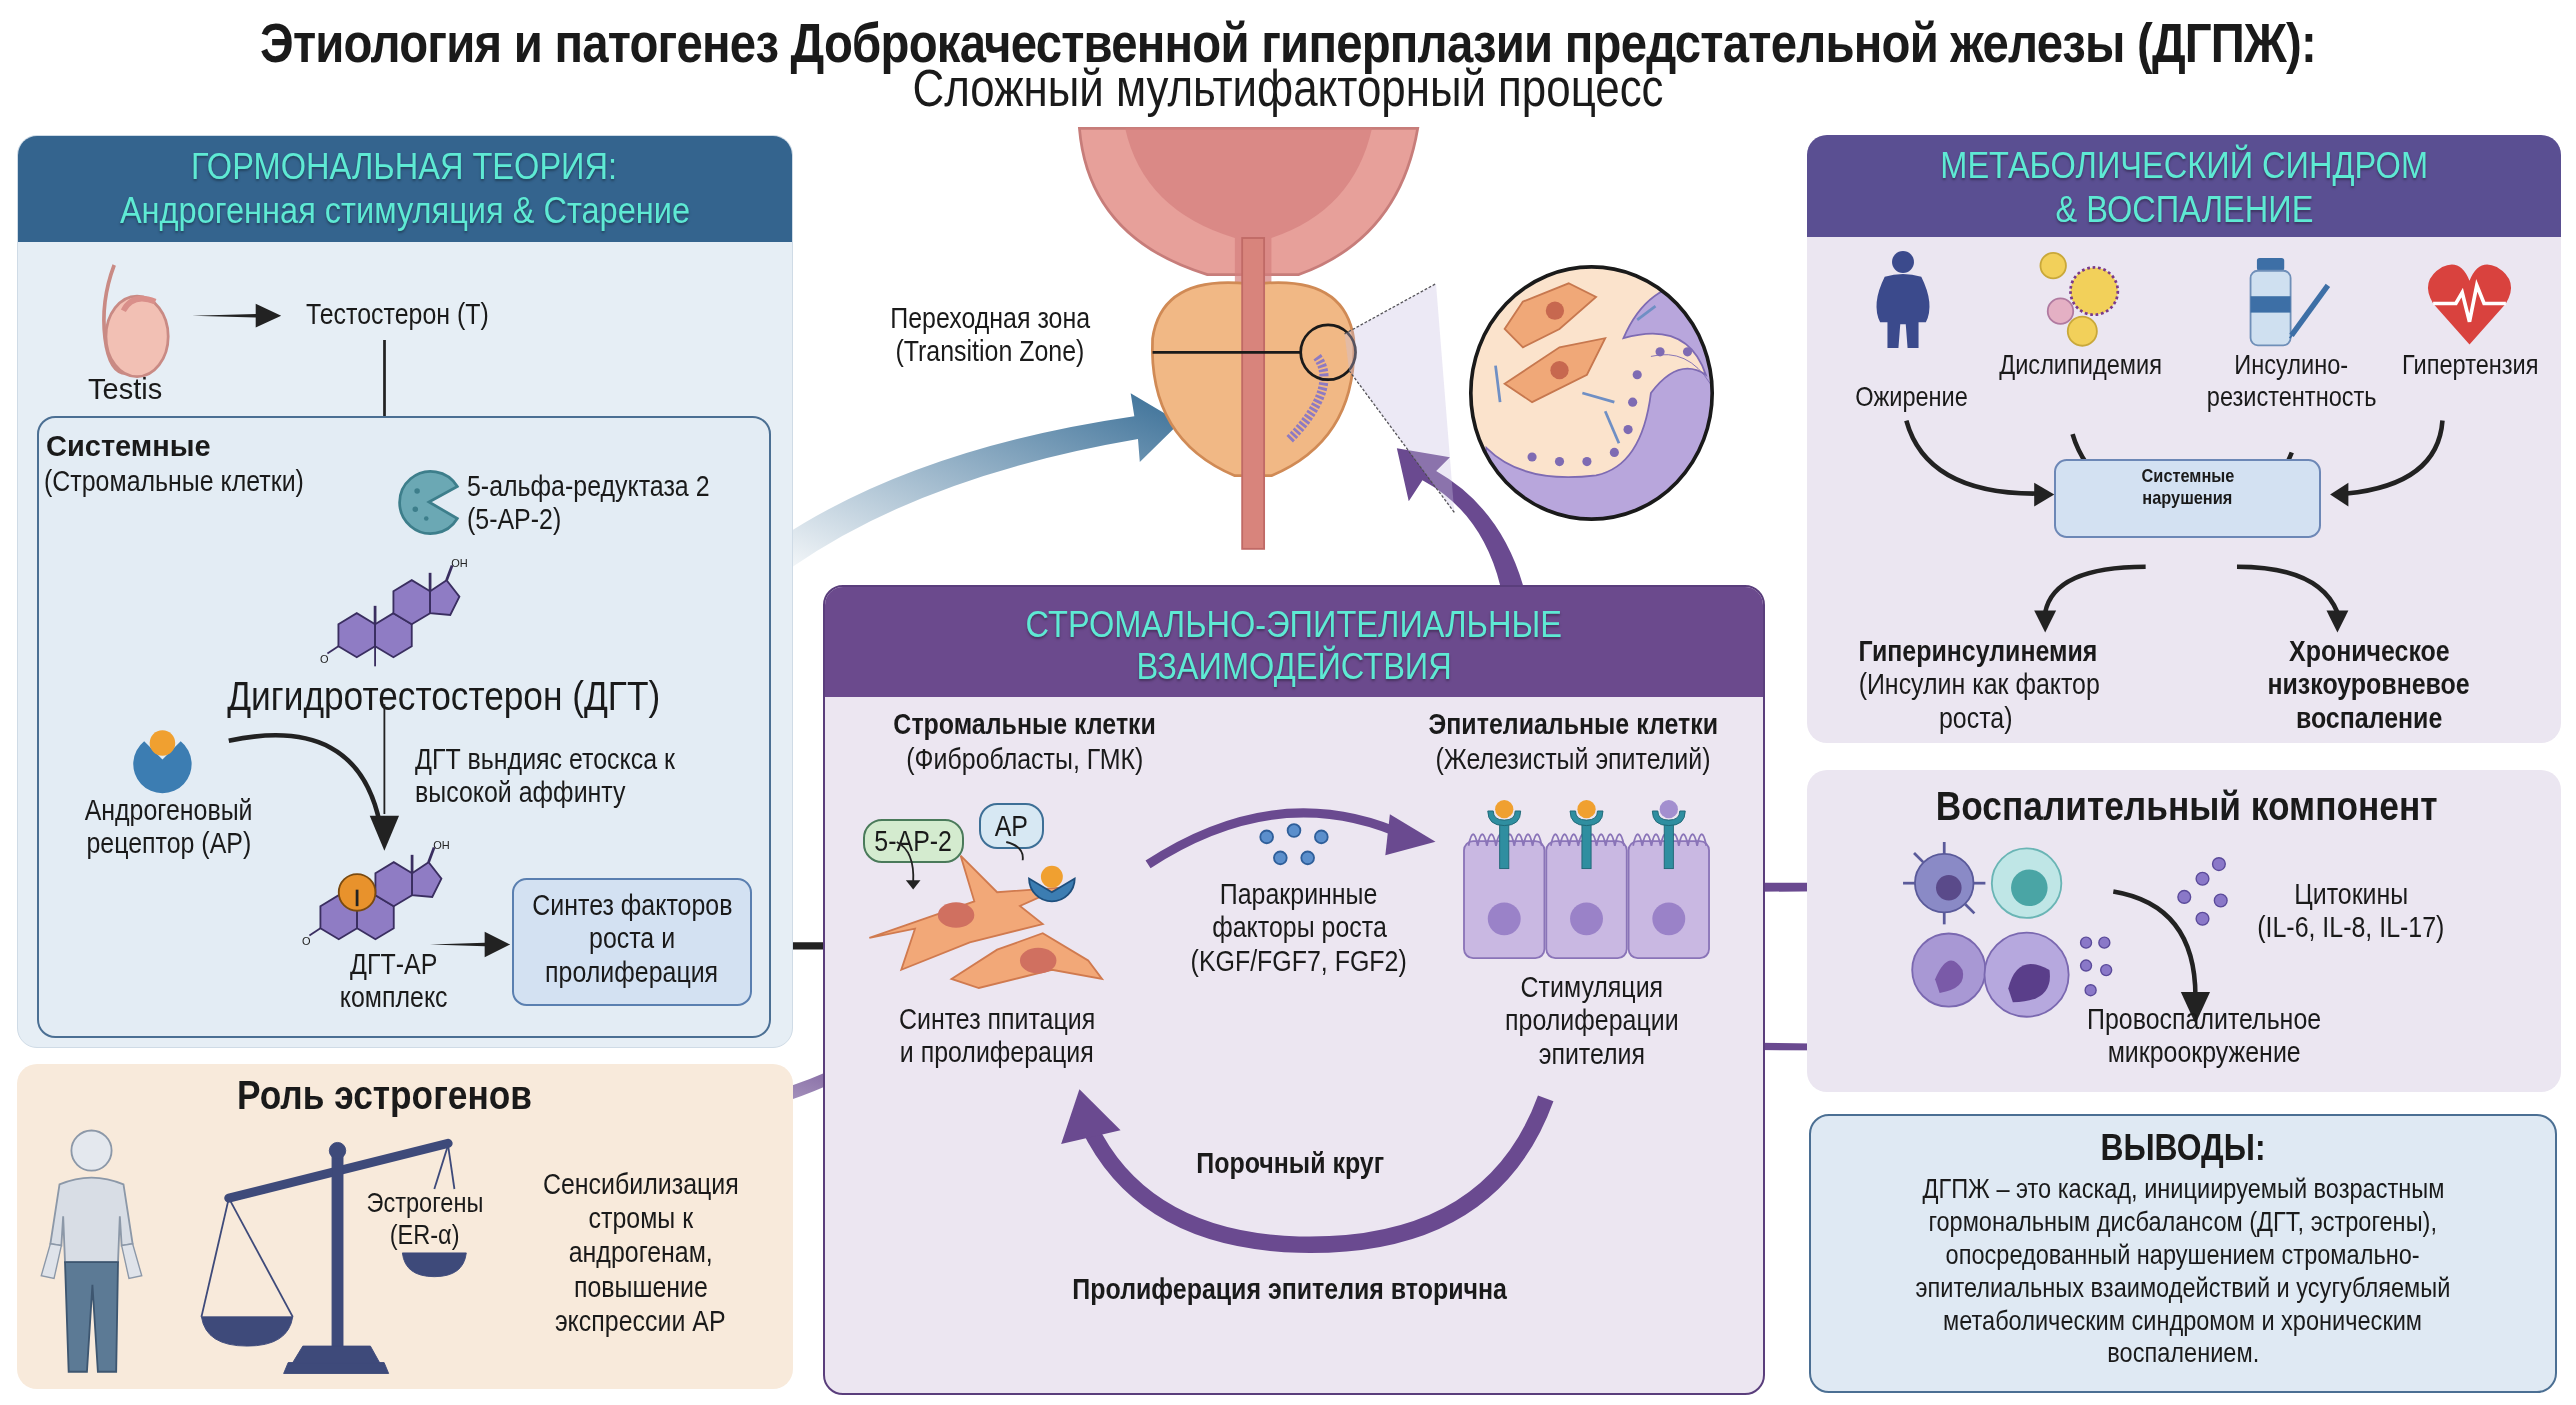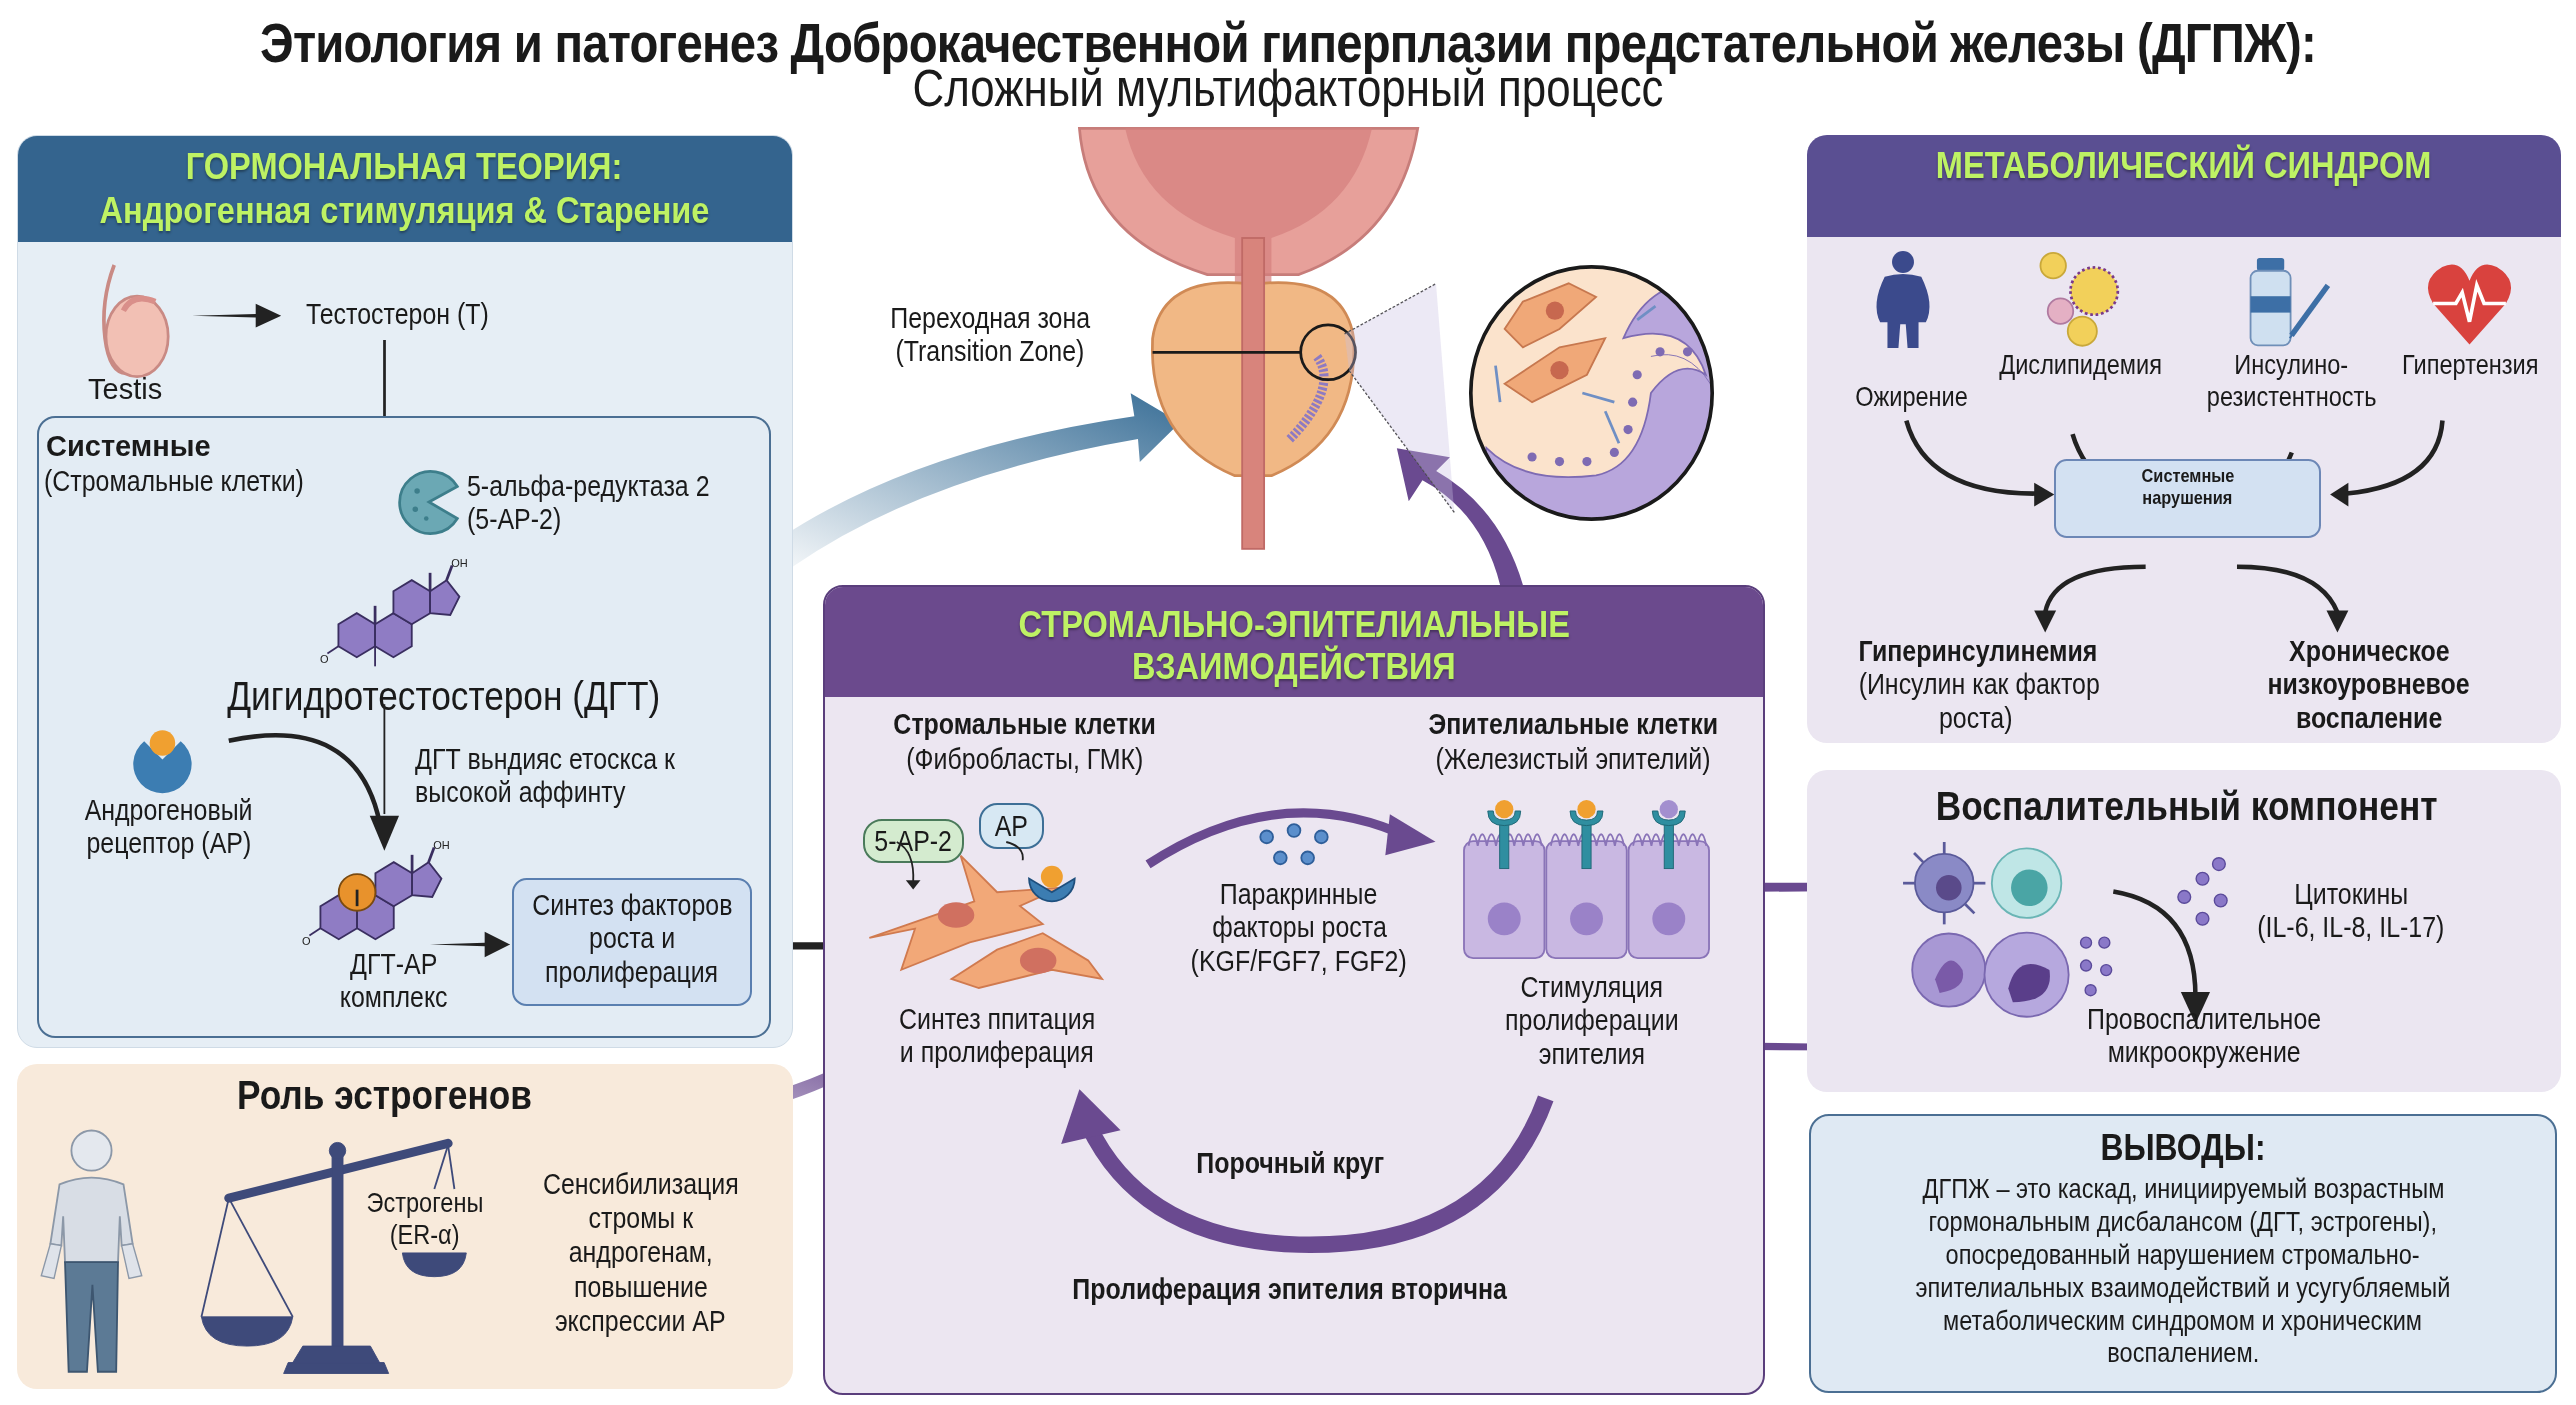--- a/index.html
+++ b/index.html
@@ -3,21 +3,21 @@
 <meta charset="utf-8">
 <style>
   * { box-sizing: border-box; margin: 0; padding: 0; }
   html, body { width: 2576px; height: 1405px; background: #ffffff; overflow: hidden; }
   body { font-family: "Liberation Sans", "DejaVu Sans", sans-serif; color: #1a1a1a; position: relative; }
   .abs { position: absolute; }
   .title-main { left: 0; top: 11px; width: 2576px; text-align: center; font-size: 55px; font-weight: bold; letter-spacing: -0.9px; transform: scaleX(0.86); transform-origin: center; white-space: nowrap; }
   .title-sub { left: 0; top: 59px; width: 2576px; text-align: center; font-size: 51px; transform: scaleX(0.86); transform-origin: center; white-space: nowrap; }
 
   .panel { position: absolute; border-radius: 20px; overflow: hidden; }
-  .panel-header { color: #bef264; text-align: center; font-weight: bold; text-shadow: 0 1.8px 2.7px rgba(0,0,0,0.35); }
+  .panel-header { color: #5eead4; text-align: center; font-weight: normal; text-shadow: 0 1.8px 2.7px rgba(0,0,0,0.35); }
   .narrow { display: inline-block; transform: scaleX(0.88); transform-origin: center; white-space: nowrap; }
   .txt { position: absolute; text-align: center; line-height: 1.15; white-space: nowrap; }
   .txt .narrow { transform: scaleX(0.86); }
   .b { font-weight: bold; }
 
   
   #hormonal { left: 16.5px; top: 135px; width: 776px; height: 913px; background: #e6eef5; border: 1.8px solid #cfdbe6; }
   #hormonal .panel-header { background: #34648e; height: 106px; padding-top: 9.1px; font-size: 37px; line-height: 44px; }
   #prostata-box { left: 37px; top: 416px; width: 734px; height: 622px; border: 2.7px solid #4b6f93; border-radius: 18.3px; background: #e3ecf4; }
   #growth-box { left: 512px; top: 878px; width: 240px; height: 128px; border: 2.7px solid #5a7fb0; border-radius: 14.6px; background: #d3e1f2; font-size: 29px; }
@@ -363,20 +363,21 @@
   <path d="M10 60 L30 0 L75 45 Z" fill="#6a4a90"></path>
 </svg>
 <div class="txt f32 b" style="left:1153px;top:1147px;width:274px;"><span class="narrow">Порочный круг</span></div>
 <div class="txt f32 b" style="left:1006px;top:1273px;width:567px;">
   <div><span class="narrow">Пролиферация эпителия вторична</span></div>
 </div>
 
 <div id="metabolic" class="panel">
   <div class="panel-header">
     <div><span class="narrow">МЕТАБОЛИЧЕСКИЙ СИНДРОМ</span></div>
+    <div><span class="narrow">&amp; ВОСПАЛЕНИЕ</span></div>
   </div>
 </div>
 
 <svg style="left:1871px;top:249px;width:64px;height:101px;" viewBox="0 0 70 110">
   <circle cx="35" cy="14" r="12" fill="#3b4a8c"></circle>
   <path d="M15 30 Q35 24 55 30 Q70 60 60 80 L52 80 L52 108 L40 108 L38 82 L32 82 L30 108 L18 108 L18 80 L10 80 Q0 60 15 30 Z" fill="#3b4a8c"></path>
 </svg>
 <svg style="left:2035px;top:247px;width:91px;height:101px;" viewBox="0 0 100 110">
   <circle cx="20" cy="20" r="14" fill="#f2d05a" stroke="#c9a83a" stroke-width="2"></circle>
   <circle cx="65" cy="48" r="26" fill="#f2d05a" stroke="#7a3a8a" stroke-width="3" stroke-dasharray="3 3"></circle>

